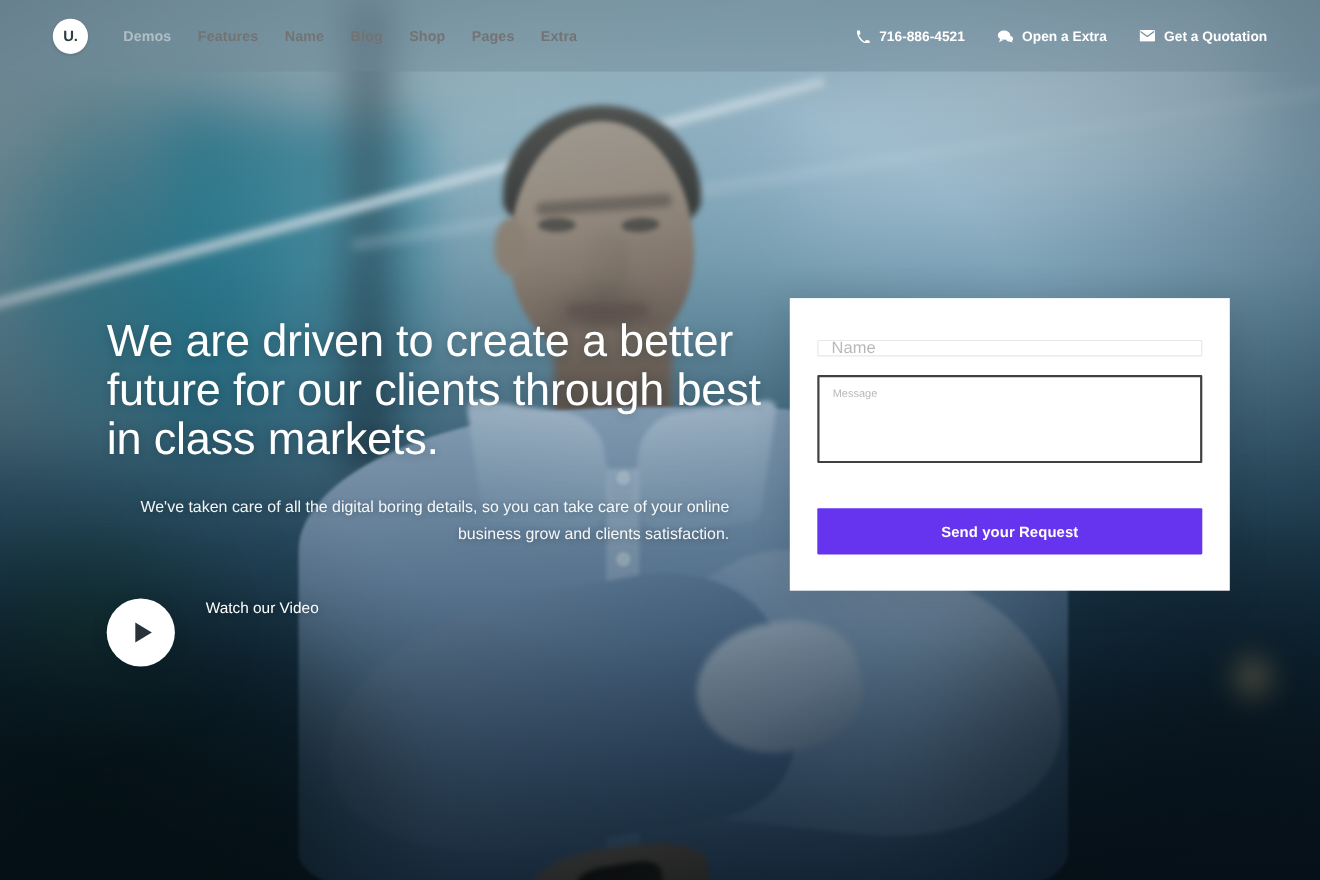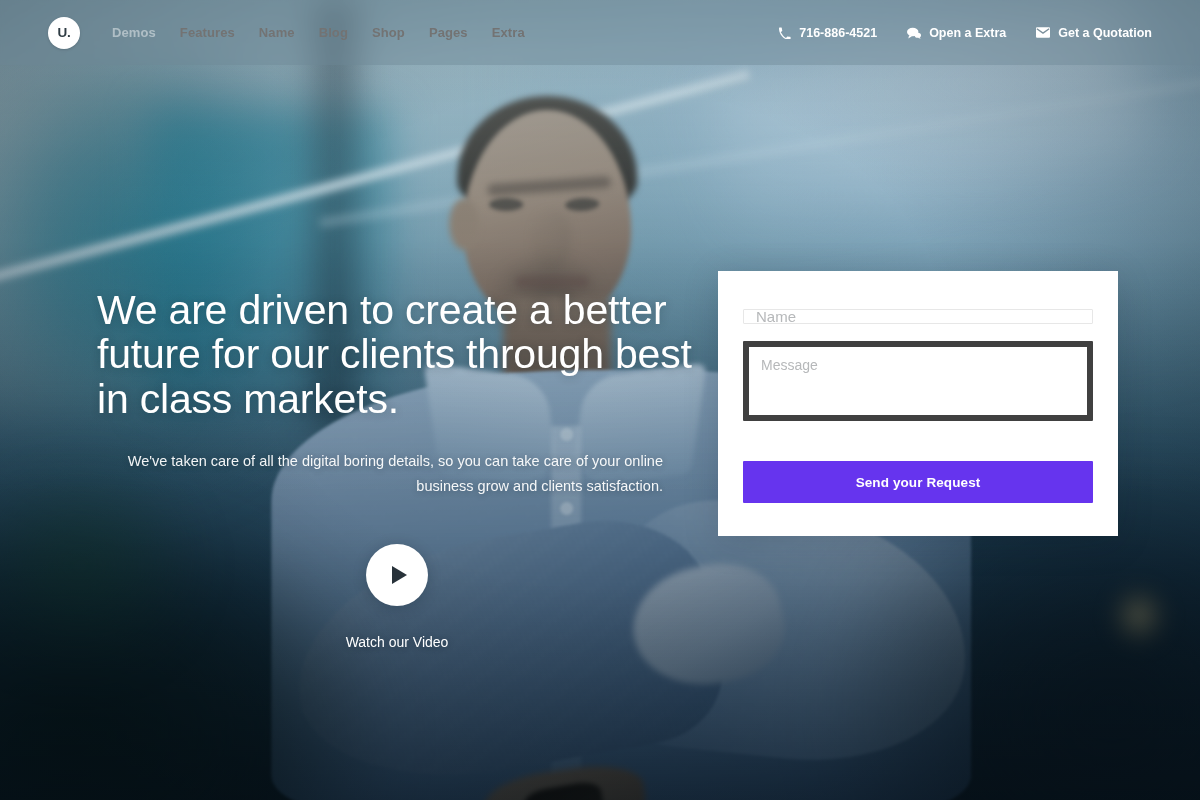--- a/index.html
+++ b/index.html
@@ -476,23 +476,21 @@
     font-weight: 400;
     color: rgba(255,255,255,0.94);
     max-width: 566px;
     text-shadow: 0 1px 6px rgba(8,30,40,0.30);
     text-align: right;
   }
 
   .video-row {
     margin-top: 45px;
     display: flex;
-    align-items: center;
     gap: 28px;
-    flex-direction: column;
   }
   .play-btn {
     width: 62px; height: 62px;
     border-radius: 50%;
     background: #ffffff;
     display: flex;
     align-items: center;
     justify-content: center;
     cursor: pointer;
     box-shadow: 0 2px 14px rgba(5,25,35,0.22);
@@ -550,24 +548,24 @@
     font-family: "Liberation Sans", sans-serif;
     color: #3c434a;
     outline: none;
     border-radius: 1px;
   }
   .inp::placeholder { color: #b6b8ba; }
 
   .txt {
     width: 100%;
     height: 80px;
-    border: 6px solid #404040;
+    border: 2px solid #404040;
     background: #ffffff;
     padding: 9px 12px;
-    font-size: 14px;
+    font-size: 10px;
     font-family: "Liberation Sans", sans-serif;
     color: #3c434a;
     outline: none;
     resize: none;
     border-radius: 1px;
     line-height: 1.4;
   }
   .txt::placeholder { color: #b6b8ba; }
 
   .submit-btn {

